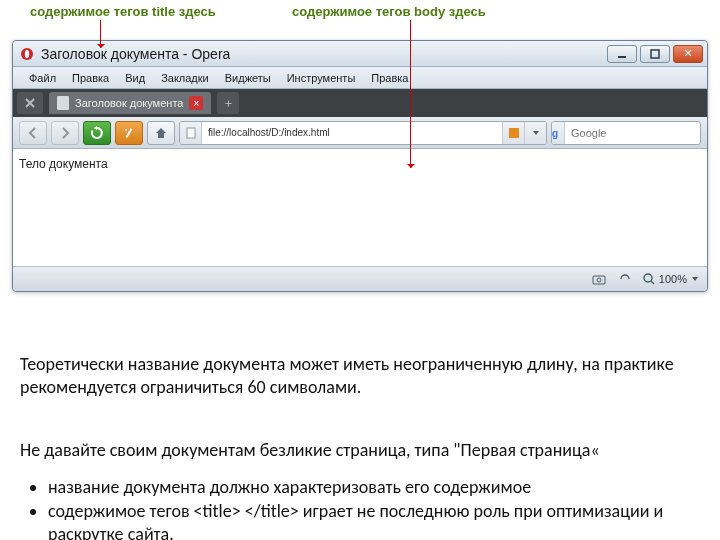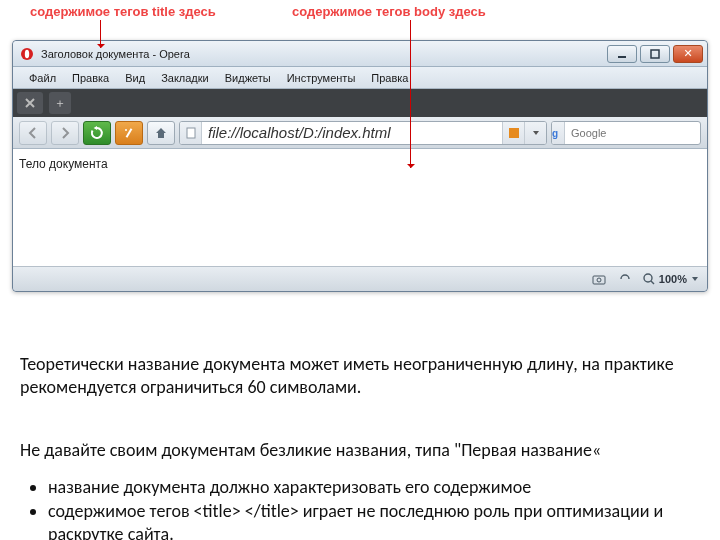--- a/index.html
+++ b/index.html
@@ -1,37 +1,37 @@
 <!DOCTYPE html>
 <html><head>
 <meta charset="utf-8">
 <style>
   * { box-sizing: border-box; margin: 0; padding: 0; }
   body { font-family: Arial, sans-serif; font-size: 12px; background: #fff; width: 720px; }
   .canvas { position: relative; width: 720px; }
 
   
   .callouts { position: relative; height: 36px; }
-  .callout { position: absolute; top: 4px; font-size: 13px; font-weight: bold; color: #ef4444; }
+  .callout { position: absolute; top: 4px; font-size: 13px; font-weight: bold; color: #4d7c0f; }
   .callout.c1 { left: 30px; }
   .callout.c2 { left: 292px; }
   .arrow-v { position: absolute; width: 1px; background: #c00; top: 20px; }
   .arrow-v::after { content:""; position:absolute; bottom:-4px; left:-3px; border:4px solid transparent; border-top-color:#c00; }
   .arrow-v.a1 { left: 100px; height: 28px; }
   .arrow-v.a2 { left: 410px; height: 148px; }
 
   
   .window {
     width: 696px; margin: 4px 12px 0 12px; border: 1px solid #6b8096; border-radius: 4px;
     background: linear-gradient(#dde6ef, #c6d2df);
     box-shadow: 0 1px 4px rgba(0,0,0,.25);
   }
   .titlebar { display:flex; align-items:center; height:26px; padding:0 4px; background:linear-gradient(#eef3f8,#d2dde8); border-bottom:1px solid #9fb0c0; border-radius:4px 4px 0 0; }
   .titlebar .app-icon { width:16px; height:16px; margin:0 6px 0 2px; display:flex; align-items:center; justify-content:center; }
-  .titlebar .title { flex:1; color:#1a1a1a; font-size:11px; }
+  .titlebar .title { flex:1; color:#1a1a1a; font-size:14px; }
   .win-btns { display:flex; gap:3px; }
   .win-btn { width:30px; height:18px; border-radius:3px; border:1px solid #7890a2; background:linear-gradient(#f3f7fb,#cdd8e2); display:flex; align-items:center; justify-content:center; font-size:11px; color:#2b3a48; cursor:pointer; }
   .win-btn.close { background:linear-gradient(#e98a6a,#c94820); border-color:#a84822; color:#fff; }
 
   
   .menubar { display:flex; align-items:center; height:22px; padding:0 8px; background:linear-gradient(#eaf0f6,#d8e1ea); border-bottom:1px solid #a8b6c3; font-size:11px; color:#1a1a1a; }
   .menubar .mi { padding:3px 8px; cursor:pointer; }
 
   
   .tabstrip { display:flex; align-items:center; height:28px; background:#3d4043; padding:0 4px; gap:6px; }
@@ -43,33 +43,33 @@
 
   
   .navbar { display:flex; align-items:center; height:32px; padding:3px 6px; gap:4px; background:linear-gradient(#e8edf2,#d0d8e0); border-bottom:1px solid #a8b6c3; }
   .nav-btn { width:28px; height:24px; border:1px solid #9da9b4; border-radius:3px; background:linear-gradient(#f6f9fc,#dbe2e9); display:flex; align-items:center; justify-content:center; cursor:pointer; }
   .nav-btn.disabled { opacity:.55; }
   .nav-btn svg { display:block; }
   .reload { background:linear-gradient(#5fb94a,#2f8c2a); border-color:#2a7324; }
   .wand { background:linear-gradient(#f0a84a,#d97f1c); border-color:#b96a14; }
   .addr-group { flex:1; display:flex; align-items:center; height:24px; border:1px solid #9da9b4; border-radius:3px; background:#fff; overflow:hidden; }
   .addr-left { width:22px; height:100%; background:linear-gradient(#eef2f6,#dde3ea); border-right:1px solid #c4ccd4; display:flex; align-items:center; justify-content:center; }
-  .addr { flex:1; height:100%; border:none; outline:none; font-size:15px; padding:16px 6px; color:#333;font-style:italic; }
+  .addr { flex:1; height:100%; border:none; outline:none; font-size:10px; padding:16px 6px; color:#333; }
   .addr-right { display:flex; }
   .addr-right .seg { width:22px; height:22px; border-left:1px solid #c4ccd4; display:flex; align-items:center; justify-content:center; background:linear-gradient(#eef2f6,#dde3ea); cursor:pointer; }
   .search-group { width:150px; display:flex; align-items:center; height:24px; border:1px solid #9da9b4; border-radius:3px; background:#fff; overflow:hidden; }
   .search-group .sico { width:22px; display:flex; align-items:center; justify-content:center; border-right:1px solid #c4ccd4; height:100%; background:linear-gradient(#eef2f6,#dde3ea); }
   .search { flex:1; border:none; outline:none; font-size:11px; padding:0 6px; color:#777; }
 
   
   .page { background:#fff; height:118px; padding:8px 6px; font-size:12px; color:#222; border-bottom:1px solid #b6c0ca; }
   
   .status { height:24px; background:linear-gradient(#e8edf2,#d0d8e0); display:flex; align-items:center; justify-content:flex-end; padding:0 8px; gap:10px; border-radius:0 0 4px 4px; }
   .status .sicon { width:16px; height:16px; display:flex; align-items:center; justify-content:center; color:#4a5965; }
-  .zoom { display:flex; align-items:center; gap:4px; font-size:11px; color:#2e3640;font-weight:bold; }
+  .zoom { display:flex; align-items:center; gap:4px; font-size:11px; color:#2e3640; }
 
   
   .article { padding: 20px 20px 18px 20px; font-family: Calibri, Arial, sans-serif; font-size: 18px; line-height: 1.25; color:#111; }
   .article p { margin-bottom: 14px; margin-top: 41px; }
   .article ul { list-style: disc; padding-left: 28px; }
   .article li { margin-bottom: 2px; }
 </style>
 </head>
 <body>
 
@@ -115,20 +115,25 @@
       <span class="mi">Виджеты</span>
       <span class="mi">Инструменты</span>
       <span class="mi">Правка</span>
     </div>
 
     <div class="tabstrip">
       <div class="ts-left">
         <svg width="12" height="12">
             <path d="M2 2 L10 10 M10 2 L2 10" stroke="#bbb" stroke-width="2"></path>
           </svg>
+      </div>
+      <div class="tab">
+        <span class="doc-icon"></span>
+        <span>Заголовок документа</span>
+        <span class="close-x">×</span>
       </div>
       <div class="newtab">＋</div>
     </div>
 
     <div class="navbar">
       <div class="nav-btn disabled">
           <svg width="14" height="14">
             <path d="M9 2 L4 7 L9 12" fill="none" stroke="#555" stroke-width="2"></path>
           </svg>
         </div>
@@ -211,20 +216,20 @@
         <svg width="8" height="8">
             <path d="M1 2 L7 2 L4 6 Z" fill="#4a5965"></path>
           </svg>
       </span>
     </div>
 
   </div>
 
   <div class="article">
     <p>Теоретически название документа может иметь неограниченную длину, на практике рекомендуется ограничиться 60 символами.</p>
-    <p>Не давайте своим документам безликие названия, типа "Первая название«</p>
+    <p>Не давайте своим документам безликие страница, типа "Первая страница«</p>
     <ul>
       <li>название документа должно характеризовать его содержимое</li>
       <li>содержимое тегов &lt;title&gt; &lt;/title&gt; играет не последнюю роль при оптимизации и раскрутке сайта.</li>
     </ul>
   </div>
 
 </div>
 
 </body></html>

